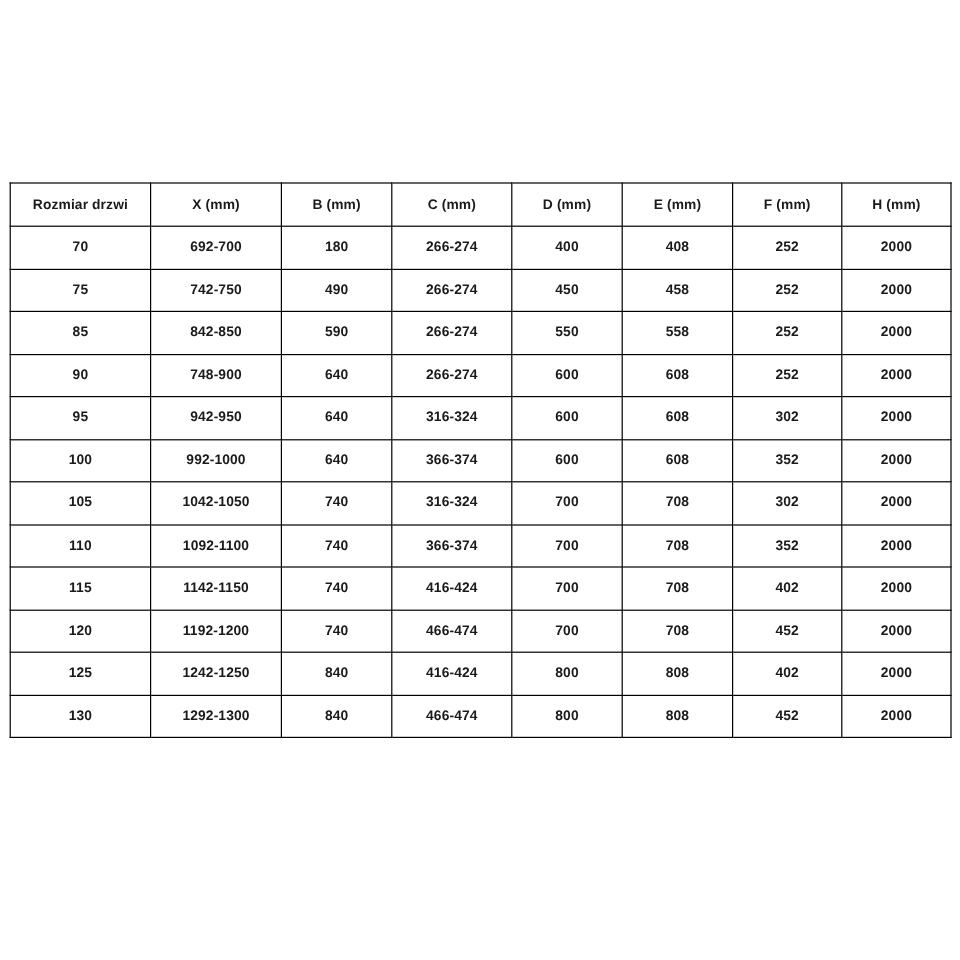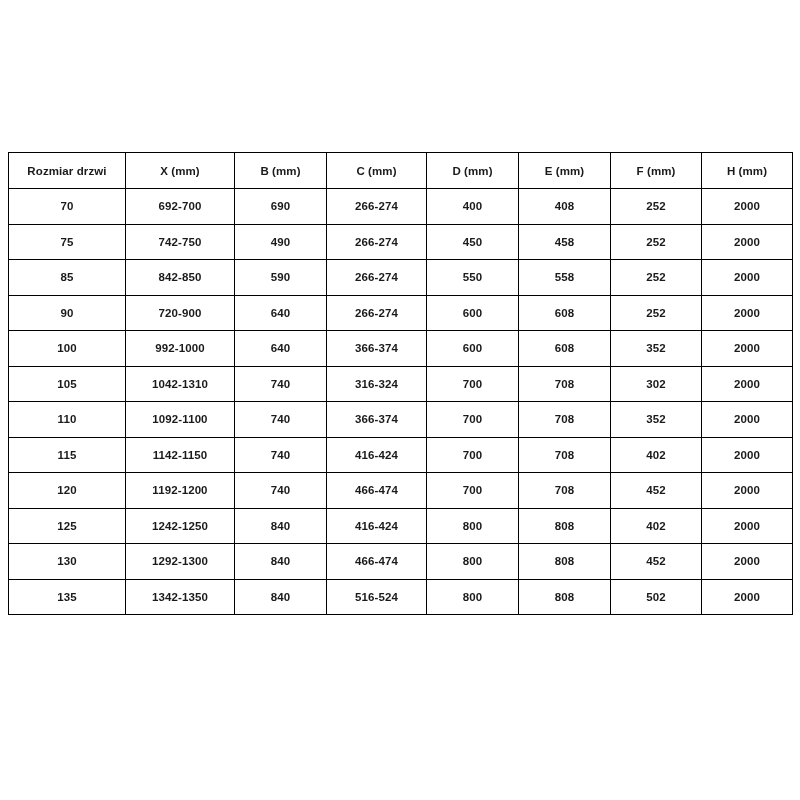--- a/index.html
+++ b/index.html
@@ -82,21 +82,21 @@
           <th>D (mm)</th>
           <th>E (mm)</th>
           <th>F (mm)</th>
           <th>H (mm)</th>
         </tr>
       </thead>
       <tbody>
         <tr>
           <td>70</td>
           <td>692-700</td>
-          <td>690</td>
+          <td>180</td>
           <td>266-274</td>
           <td>400</td>
           <td>408</td>
           <td>252</td>
           <td>2000</td>
         </tr>
         <tr>
           <td>75</td>
           <td>742-750</td>
           <td>490</td>
@@ -111,41 +111,51 @@
           <td>842-850</td>
           <td>590</td>
           <td>266-274</td>
           <td>550</td>
           <td>558</td>
           <td>252</td>
           <td>2000</td>
         </tr>
         <tr>
           <td>90</td>
-          <td>720-900</td>
+          <td>748-900</td>
           <td>640</td>
           <td>266-274</td>
           <td>600</td>
           <td>608</td>
           <td>252</td>
+          <td>2000</td>
+        </tr>
+        <tr>
+          <td>95</td>
+          <td>942-950</td>
+          <td>640</td>
+          <td>316-324</td>
+          <td>600</td>
+          <td>608</td>
+          <td>302</td>
           <td>2000</td>
         </tr>
         <tr>
           <td>100</td>
           <td>992-1000</td>
           <td>640</td>
           <td>366-374</td>
           <td>600</td>
           <td>608</td>
           <td>352</td>
           <td>2000</td>
         </tr>
         <tr>
           <td>105</td>
-          <td>1042-1310</td>
+          <td>1042-1050</td>
           <td>740</td>
           <td>316-324</td>
           <td>700</td>
           <td>708</td>
           <td>302</td>
           <td>2000</td>
         </tr>
         <tr>
           <td>110</td>
           <td>1092-1100</td>
@@ -189,26 +199,16 @@
         <tr>
           <td>130</td>
           <td>1292-1300</td>
           <td>840</td>
           <td>466-474</td>
           <td>800</td>
           <td>808</td>
           <td>452</td>
           <td>2000</td>
         </tr>
-        <tr>
-          <td>135</td>
-          <td>1342-1350</td>
-          <td>840</td>
-          <td>516-524</td>
-          <td>800</td>
-          <td>808</td>
-          <td>502</td>
-          <td>2000</td>
-        </tr>
       </tbody>
     </table>
   </div>
 </div>
 
 </body></html>

